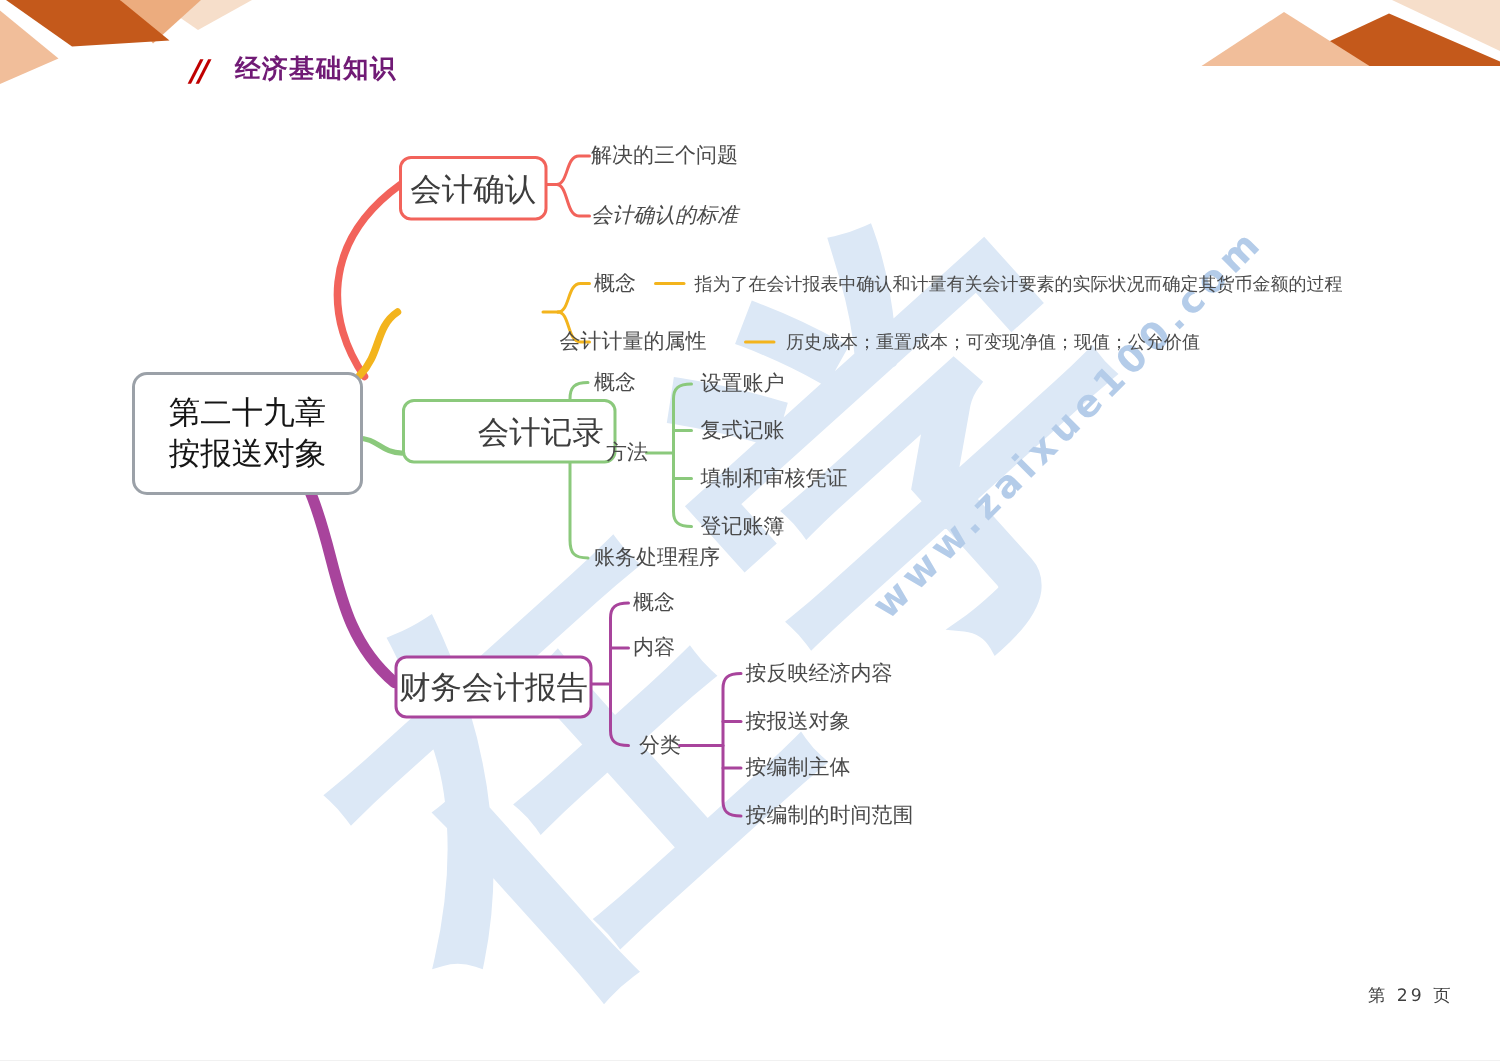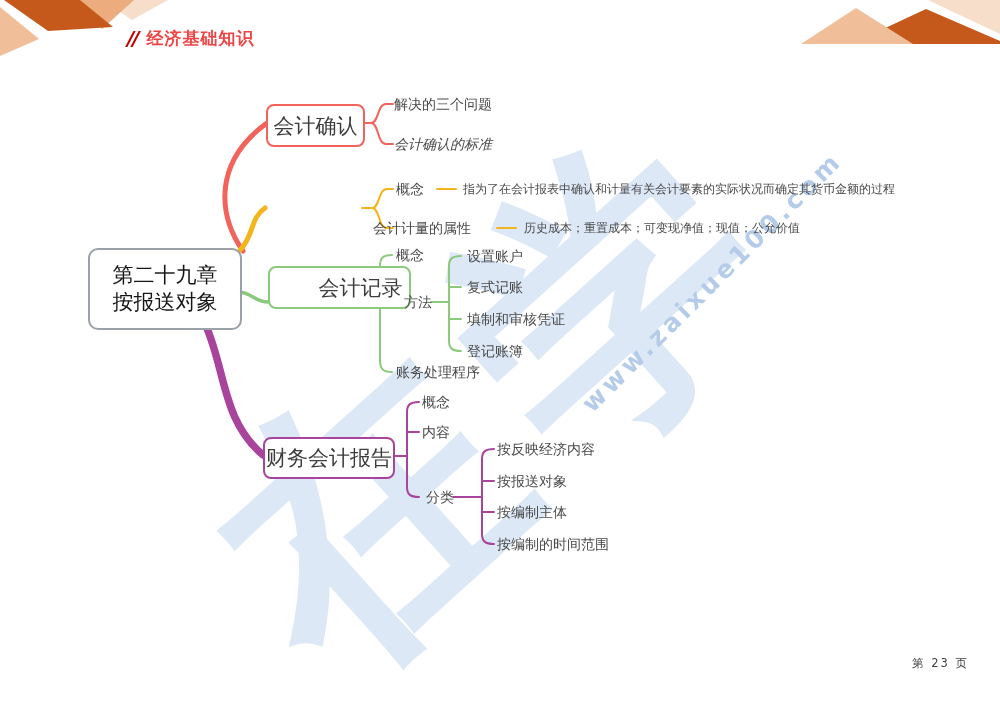--- a/index.html
+++ b/index.html
@@ -32,21 +32,21 @@
   }
   .header{
     position:absolute;left:127px;top:28px;z-index:4;
     display:flex;align-items:center;gap:9px;
   }
   .header .slashes{
     font-size:20px;font-weight:bold;font-style:italic;
     letter-spacing:-2px;line-height:1;
   }
   .header .title{
-    margin:0;font-size:17px;font-weight:bold;color:#ef4444;
+    margin:10px;font-size:17px;font-weight:bold;color:#701a75;
     letter-spacing:1px;line-height:1;
   }
   .root-node{
     position:absolute;z-index:4;
     left:88px;top:248px;width:150px;height:78px;
     background:#fff;border:2.5px solid #9BA1A8;border-radius:10px;
     display:flex;flex-direction:column;align-items:center;justify-content:center;
     font-size:21px;font-weight:normal;color:#161616;line-height:1.3;
     white-space:nowrap;
   }
@@ -171,15 +171,15 @@
   <div class="leaf" style="left:396px;top:372px;">账务处理程序</div>
 
   <div class="leaf" style="left:422px;top:402px;">概念</div>
   <div class="leaf" style="left:422px;top:432px;">内容</div>
   <div class="leaf" style="left:426px;top:497px;">分类</div>
   <div class="leaf" style="left:497px;top:449px;">按反映经济内容</div>
   <div class="leaf" style="left:497px;top:481px;">按报送对象</div>
   <div class="leaf" style="left:497px;top:512px;">按编制主体</div>
   <div class="leaf" style="left:497px;top:544px;">按编制的时间范围</div>
 
-  <div class="footer">第 23 页</div>
+  <div class="footer">第 29 页</div>
 
 </div>
 
 </body></html>

